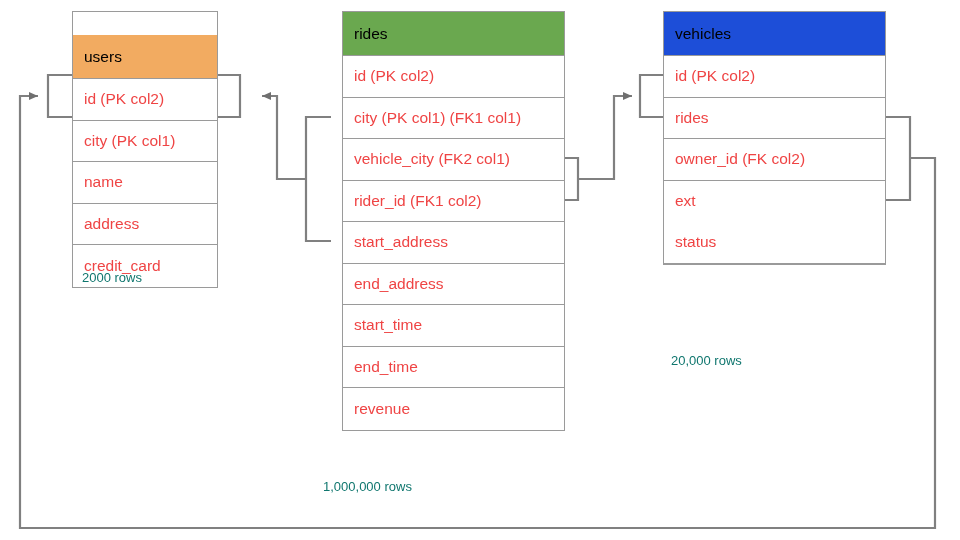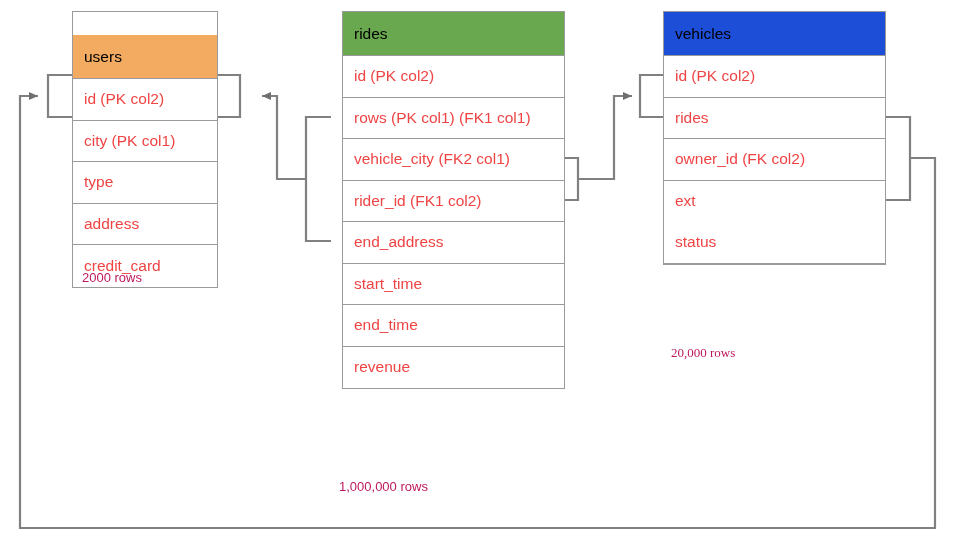--- a/index.html
+++ b/index.html
@@ -50,21 +50,21 @@
     font-size: 15.5px;
     color: #ef4444;
     background: #ffffff;
   }
   .t-row.last {
     border-bottom: none;
   }
   .rowcount {
     position: absolute;
     font-size: 13px;
-    color: #be185d;
+    color: #0f766e;
     white-space: nowrap;
   }
 </style>
 </head>
 <body>
 
 <div id="canvas" style="background: rgb(255, 255, 255);">
 
   <svg id="wires" viewBox="0 0 960 540" width="960" height="540">
     <defs>
@@ -114,42 +114,43 @@
         <path d="M 910 158 L 935 158 L 935 528 L 20 528 L 20 96 L 38 96" marker-end="url(#arrowR)"></path>
       </g>
 
     </g>
   </svg>
 
   <div class="table" style="left:72px; top:11px; width:146px;">
     <div class="t-header" style="background:#F2AB61;margin-top:23px;">users</div>
     <div class="t-row">id (PK col2)</div>
     <div class="t-row">city (PK col1)</div>
-    <div class="t-row">type</div>
+    <div class="t-row">name</div>
     <div class="t-row">address</div>
     <div class="t-row last">credit_card</div>
   </div>
   <div class="rowcount" style="left:82px; top:270px;">2000 rows</div>
 
   <div class="table" style="left:342px; top:11px; width:223px;">
     <div class="t-header" style="background:#6AA84F;">rides</div>
     <div class="t-row">id (PK col2)</div>
-    <div class="t-row">rows (PK col1) (FK1 col1)</div>
+    <div class="t-row">city (PK col1) (FK1 col1)</div>
     <div class="t-row">vehicle_city (FK2 col1)</div>
     <div class="t-row">rider_id (FK1 col2)</div>
+    <div class="t-row">start_address</div>
     <div class="t-row">end_address</div>
     <div class="t-row">start_time</div>
     <div class="t-row">end_time</div>
     <div class="t-row last">revenue</div>
   </div>
-  <div class="rowcount" style="left:339px; top:479px;">1,000,000 rows</div>
+  <div class="rowcount" style="left:323px; top:479px;">1,000,000 rows</div>
 
   <div class="table" style="left:663px; top:11px; width:223px;">
     <div class="t-header" style="background:#1d4ed8;">vehicles</div>
     <div class="t-row">id (PK col2)</div>
     <div class="t-row">rides</div>
     <div class="t-row">owner_id (FK col2)</div>
     <div class="t-row last">ext</div>
     <div class="t-row">status</div>
   </div>
-  <div class="rowcount" style="left:671px; top:345px;font-family:Liberation Serif, serif;">20,000 rows</div>
+  <div class="rowcount" style="left:671px; top:353px;">20,000 rows</div>
 
 </div>
 
 </body></html>

